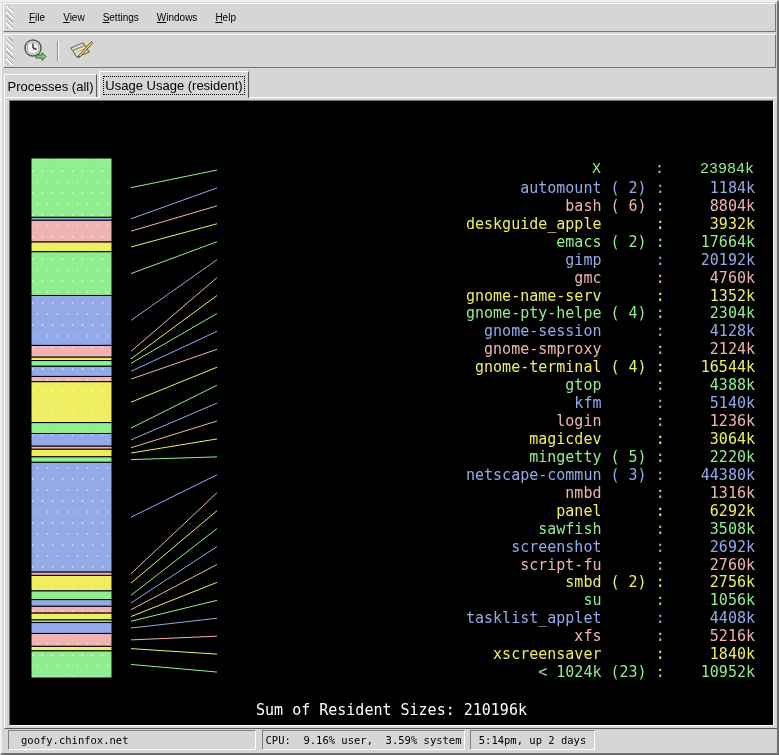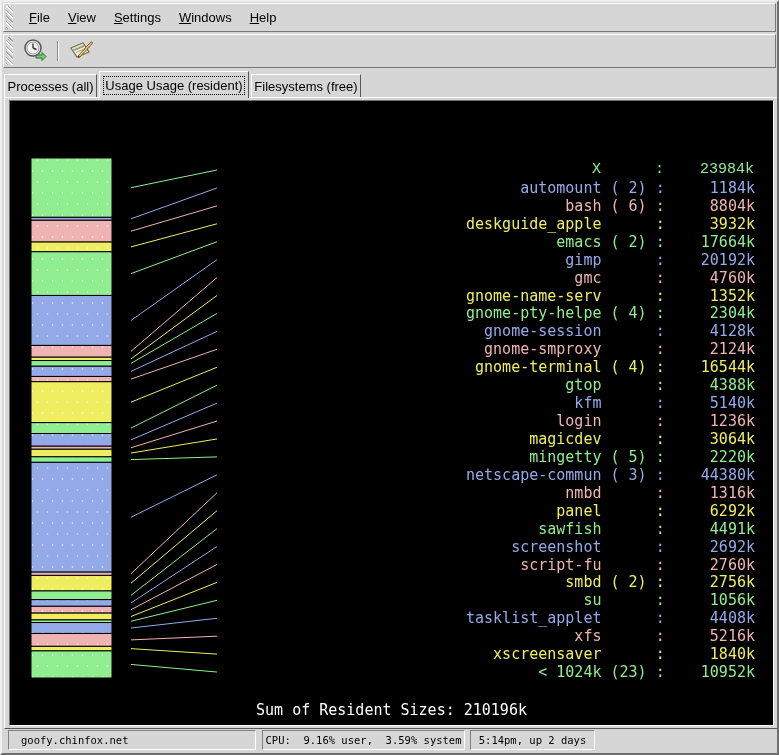--- a/index.html
+++ b/index.html
@@ -17,21 +17,21 @@
     border-bottom:1px solid #767676;border-right:1px solid #767676;
     display:flex;align-items:center;
   }
   .menubar{top:1px;height:29px;}
   .toolbar{top:32px;height:34px;}
   .grip{
     width:9px;align-self:stretch;margin:1px 6px 1px 1px;cursor:grab;
     background:repeating-linear-gradient(45deg,#ffffff 0 1px,#a9a9a9 1px 2px,#d6d6d6 2px 4px);
     border:1px solid #d6d6d6;
   }
-  .menu-item{padding:2px 9px;font-size:13px;color:#000;cursor:default;}
+  .menu-item{padding:2px 9px;font-size:10px;color:#000;cursor:default;}
   .menu-item:first-of-type{margin-left:4px;}
   .mn{text-decoration:underline;}
   .tool-btn{width:30px;height:28px;display:flex;align-items:center;justify-content:center;background:transparent;border:none;padding:0;}
   .tool-sep{width:2px;height:20px;margin:0 7px;border-left:1px solid #8a8a8a;border-right:1px solid #fff;}
   
   .tabstrip{position:absolute;left:2px;top:69px;width:775px;height:27px;}
   .tab{
     position:absolute;bottom:0;height:24px;background:#d6d6d6;
     border-top:1px solid #fff;border-left:1px solid #fff;border-right:1px solid #585858;
     display:flex;align-items:center;justify-content:center;
@@ -112,23 +112,20 @@
       </span>
     </button>
   </div>
 
   <div class="tabstrip">
     <div class="tab" style="left:0px;width:93px;">
         <span class="tab-label">Processes (all)</span>
       </div>
     <div class="tab active" style="left:95px;width:150px;">
         <span class="tab-label">Usage Usage (resident)</span>
-      </div>
-    <div class="tab" style="left:247px;width:110px;">
-        <span class="tab-label">Filesystems (free)</span>
       </div>
   </div>
 
   <div class="page">
     <div class="canvas">
       <svg id="chart-svg" width="763" height="624">
           <defs>
             <pattern id="stip" width="10" height="22" patternUnits="userSpaceOnUse">
               <circle cx="2.5" cy="4" r="0.8" fill="#ffffff" opacity="0.85"></circle>
               <circle cx="7.5" cy="15" r="0.8" fill="#ffffff" opacity="0.7"></circle>
@@ -230,21 +227,21 @@
           <div class="prow" style="top: 239.3px; color: rgb(239, 179, 179);">  gnome-smproxy      :     2124k</div>
           <div class="prow" style="top: 257.2px; color: rgb(238, 238, 96);"> gnome-terminal ( 4) :    16544k</div>
           <div class="prow" style="top: 275.2px; color: rgb(144, 238, 144);">           gtop      :     4388k</div>
           <div class="prow" style="top: 293.1px; color: rgb(148, 170, 232);">            kfm      :     5140k</div>
           <div class="prow" style="top: 311px; color: rgb(239, 179, 179);">          login      :     1236k</div>
           <div class="prow" style="top: 328.9px; color: rgb(238, 238, 96);">       magicdev      :     3064k</div>
           <div class="prow" style="top: 346.9px; color: rgb(144, 238, 144);">       mingetty ( 5) :     2220k</div>
           <div class="prow" style="top: 364.8px; color: rgb(148, 170, 232);">netscape-commun ( 3) :    44380k</div>
           <div class="prow" style="top: 382.7px; color: rgb(239, 179, 179);">           nmbd      :     1316k</div>
           <div class="prow" style="top: 400.7px; color: rgb(238, 238, 96);">          panel      :     6292k</div>
-          <div class="prow" style="top: 418.6px; color: rgb(144, 238, 144);">        sawfish      :     4491k</div>
+          <div class="prow" style="top: 418.6px; color: rgb(144, 238, 144);">        sawfish      :     3508k</div>
           <div class="prow" style="top: 436.5px; color: rgb(148, 170, 232);">     screenshot      :     2692k</div>
           <div class="prow" style="top: 454.5px; color: rgb(239, 179, 179);">      script-fu      :     2760k</div>
           <div class="prow" style="top: 472.4px; color: rgb(238, 238, 96);">           smbd ( 2) :     2756k</div>
           <div class="prow" style="top: 490.3px; color: rgb(144, 238, 144);">             su      :     1056k</div>
           <div class="prow" style="top: 508.3px; color: rgb(148, 170, 232);">tasklist_applet      :     4408k</div>
           <div class="prow" style="top: 526.2px; color: rgb(239, 179, 179);">            xfs      :     5216k</div>
           <div class="prow" style="top: 544.1px; color: rgb(238, 238, 96);">   xscreensaver      :     1840k</div>
           <div class="prow" style="top: 562px; color: rgb(144, 238, 144);">        &lt; 1024k (23) :    10952k</div>
         </div>
       <div class="canvas-sum">Sum of Resident Sizes: 210196k</div>

